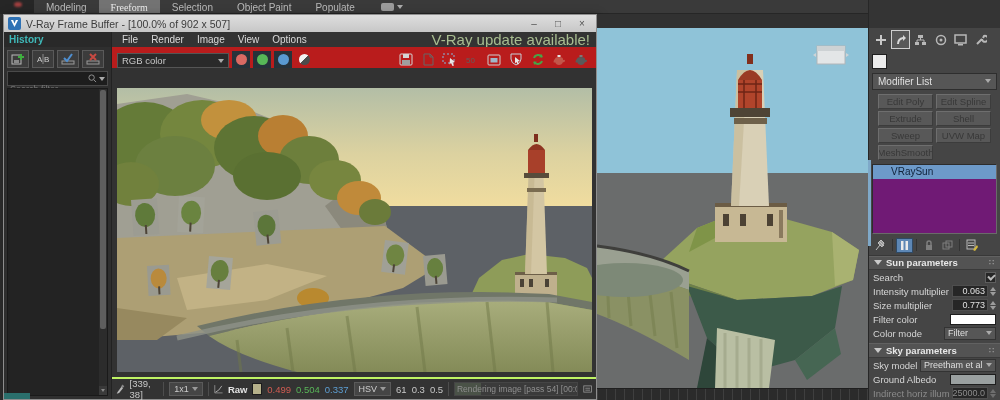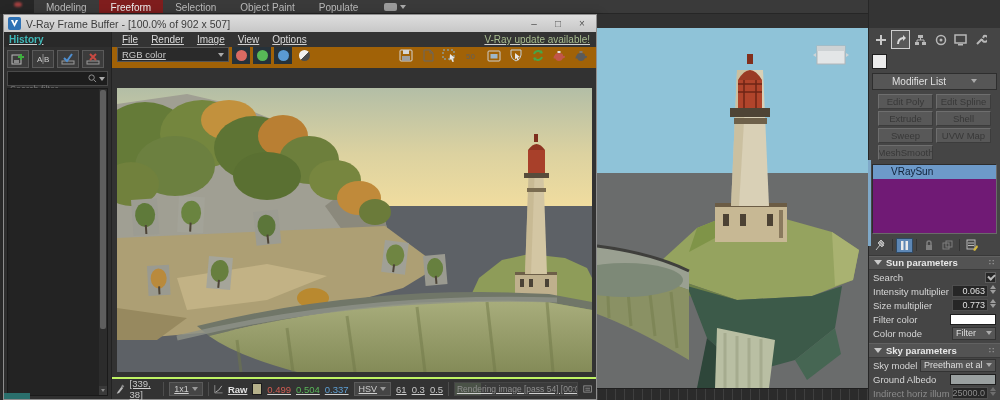--- a/index.html
+++ b/index.html
@@ -8,37 +8,37 @@
          font-family:"Liberation Sans", sans-serif; color:#cfcfcf; font-size:10px; }
   .abs { position:absolute; }
 
   
   #ribbon { left:0; top:0; width:1000px; height:14px; background:#3a3a3a;
             border-bottom:1px solid #262626; display:flex; align-items:stretch; }
   #ribbon-corner { width:34px; background:#262626; position:relative; }
   #ribbon-corner .reddot { position:absolute; left:14px; top:2px; width:8px; height:5px;
             background:#a34040; border-radius:50%; filter:blur(1px); }
   .rtab { padding:1px 12px 0; color:#b9b9b9; font-size:10px; line-height:13px; cursor:default; }
-  .rtab.active { background:#7f1d1d; color:#ececec; }
+  .rtab.active { background:#737373; color:#ececec;font-family:Liberation Serif, serif; }
   #ribbon-extra { display:flex; align-items:center; gap:3px; margin-left:14px; }
   #ribbon-extra .cam { width:13px; height:8px; background:#9b9b9b; border-radius:2px; }
   .caret-dn { width:0; height:0; border-left:3px solid transparent; border-right:3px solid transparent;
               border-top:4px solid #aaa; }
 
   
   #vfb { left:3px; top:14px; width:594px; height:386px; background:#373737;
          border:1px solid #8e8e8e; box-shadow:2px 2px 8px rgba(0,0,0,.6); display:flex; flex-direction:column; }
   #vfb-title { height:17px; background:linear-gradient(#dedede,#c7c7c7); display:flex;
                align-items:center; padding:0 2px 0 4px; color:#3c3c3c; font-size:10.5px; flex:0 0 17px; }
   #vfb-logo { width:13px; height:13px; background:#2f72b5; border-radius:2px; margin-right:5px;
               display:flex; align-items:center; justify-content:center; }
   #vfb-title .winbtns { margin-left:auto; display:flex; }
   .winbtn { width:24px; height:15px; display:flex; align-items:center; justify-content:center;
             color:#555; font-size:10px; }
-  #vfb-body { flex:1; display:flex; min-height:0;text-decoration:underline; }
+  #vfb-body { flex:1; display:flex; min-height:0; }
 
   
   #history { width:108px; background:#2f2f2f; border-right:1px solid #222; display:flex;
              flex-direction:column; position:relative; }
   #history-hd { height:15px; background:#292929; color:#3fb8b8; font-weight:bold;
                 font-size:10px; padding:2px 0 0 5px; }
   #history-tools { display:flex; gap:3px; padding:3px 2px 2px 3px; }
   .hbtn { width:22px; height:18px; background:#3c3c3c; border:1px solid #5a5a5a; display:flex;
           align-items:center; justify-content:center; }
   #history-search { display:flex; align-items:center; margin:1px 3px 2px 3px; height:15px;
@@ -52,22 +52,22 @@
                   background:#5e5e5e; border-radius:2px; }
   #history-scroll .dnbtn { position:absolute; bottom:0; left:0; width:8px; height:9px; background:#3a3a3a;
                   display:flex; align-items:center; justify-content:center; }
   #history-corner { position:absolute; left:0; bottom:0; width:26px; height:6px; background:#2a6f6c; }
 
   
   #vfb-main { flex:1; display:flex; flex-direction:column; background:#323232; min-width:0; }
   #vfb-menubar { height:15px; display:flex; align-items:center; gap:1px; padding-left:4px;
                  background:#333; font-size:10px; color:#dadada; }
   .menu-item { padding:0 6px; }
-  #update-notice { margin-left:auto; padding-right:6px; color:#a8bd90; font-size:10px; }
-  #vfb-toolbar { height:21px; display:flex; align-items:flex-start; padding:0 5px; background:#a16207; gap:3px; }
+  #update-notice { margin-left:auto; padding-right:6px; color:#a8bd90; font-size:15px; }
+  #vfb-toolbar { height:21px; display:flex; align-items:flex-end; padding:0 5px; background:#b91c1c; gap:3px; }
   #channel-dd { width:112px; height:15px; background:#2a2a2a; border:1px solid #555;
                 display:flex; align-items:center; padding:0 4px; color:#c8c8c8; font-size:9.5px; }
   #channel-dd .caret-dn { margin-left:auto; }
   .chanbtn { width:18px; height:17px; background:#26323a; display:flex; align-items:center;
              justify-content:center; }
   .chanbtn .dot { width:11px; height:11px; border-radius:50%; }
   .monobtn { width:18px; height:17px; display:flex; align-items:center; justify-content:center; }
   .monobtn .dot { width:11px; height:11px; border-radius:50%;
                   background:linear-gradient(135deg,#f2f2f2 50%,#4c4c4c 50%); }
   #vfb-toolbar .spacer { flex:1; }
@@ -103,21 +103,21 @@
   #cpanel-topstrip { height:28px; background:#343434; flex:0 0 28px; }
   #cpanel-scroll { position:absolute; left:868px; top:160px; width:3px; height:86px; background:#7fa9c9; }
   #cp-tabs { height:24px; display:flex; align-items:center; gap:1px; padding:0 2px; }
   .cptab { width:19px; height:19px; display:flex; align-items:center; justify-content:center; }
   .cptab.active { background:#585858; border:1px solid #cfcfcf; }
   #cp-namerow { display:flex; align-items:center; padding:1px 3px; gap:3px; height:20px; }
   #cp-name { flex:1; height:16px; background:#2e2e2e; border:1px solid #1e1e1e; color:#e2e2e2;
              font-size:10px; display:flex; align-items:center; padding:0 4px; }
   #cp-colorswatch { width:15px; height:15px; background:#ececec; border:1px solid #1e1e1e; }
   #cp-modlist { margin:1px 3px; height:17px; background:#565656; border:1px solid #2e2e2e;
-                display:flex; align-items:center; padding:0 19px; color:#e0e0e0; font-size:10px; }
+                display:flex; align-items:center; padding:0 5px; color:#e0e0e0; font-size:10px; }
   #cp-modlist .caret-dn { margin-left:auto; }
   #cp-btngrid { display:grid; grid-template-columns:1fr 1fr; gap:2px 3px; padding:3px 9px 2px; }
   .cpbtn { height:15px; background:#585858; border:1px solid #3c3c3c; border-top-color:#6e6e6e;
            border-left-color:#6e6e6e; color:#383838; font-size:9.5px; display:flex;
            align-items:center; justify-content:center; white-space:nowrap; overflow:hidden; }
   #cp-stack { margin:2px 3px; height:70px; background:#701a75; border:1px solid #2c2c2c;
               border-bottom-color:#6a6a6a; border-right-color:#6a6a6a; }
   #cp-stack .stackrow { height:14px; background:#6d9ac9; color:#10233a; font-size:10px;
               display:flex; align-items:center; padding-left:18px; }
   #cp-stacktools { height:20px; display:flex; align-items:center; gap:2px; padding:0 3px;
@@ -131,21 +131,21 @@
                 padding:0 5px; color:#e8e8e8; font-weight:bold; font-size:9.5px; }
   .tri-dn { width:0; height:0; border-left:4px solid transparent; border-right:4px solid transparent;
             border-top:5px solid #c9c9c9; }
   .prow { height:14px; display:flex; align-items:center; padding:0 4px; gap:3px; font-size:9.5px;
           color:#d6d6d6; }
   .prow .lbl { flex:1; white-space:nowrap; overflow:hidden; }
   .prow.disabled .lbl, .prow.disabled .spinval { color:#8b8b8b; }
   .checkbox { width:11px; height:11px; background:#262626; border:1px solid #5e5e5e; position:relative; }
   .checkbox.checked::after { content:""; position:absolute; left:2px; top:1px; width:5px; height:3px;
           border-left:2px solid #b9b9b9; border-bottom:2px solid #b9b9b9; transform:rotate(-45deg); }
-  .spin { display:flex; align-items:flex-start; }
+  .spin { display:flex; align-items:center; }
   .spinval { width:36px; height:12px; background:#262626; border:1px solid #4e4e4e; color:#e0e0e0;
              font-size:9px; display:flex; align-items:center; justify-content:flex-end; padding:0 2px; }
   .spinarrows { display:flex; flex-direction:column; justify-content:center; gap:1px; margin-left:2px; }
   .sa-up { width:0; height:0; border-left:3px solid transparent; border-right:3px solid transparent;
            border-bottom:4px solid #9d9d9d; }
   .sa-dn { width:0; height:0; border-left:3px solid transparent; border-right:3px solid transparent;
            border-top:4px solid #9d9d9d; }
   .cswatch { width:46px; height:11px; border:1px solid #1e1e1e; }
   .dd { height:13px; background:#565656; border:1px solid #333; display:flex; align-items:center;
         gap:3px; padding:0 3px; color:#dedede; font-size:9px; }
@@ -622,21 +622,21 @@
           <div class="sa-dn"></div>
         </div>
     </div>
   </div>
   <div class="prow">
     <span class="lbl">Filter color</span>
     <div class="cswatch" style="background:#ffffff;"></div>
   </div>
   <div class="prow">
     <span class="lbl">Color mode</span>
-    <div class="dd" style="width:44px;">
+    <div class="dd" style="width:52px;">
       <span>Filter</span>
       <div class="caret-dn" style="margin-left:auto;"></div>
     </div>
   </div>
 
   <div class="rollout-hd" style="margin-top:3px;">
     <div class="tri-dn"></div>
     <span>Sky parameters</span>
     <span class="grip">∷</span>
   </div>

